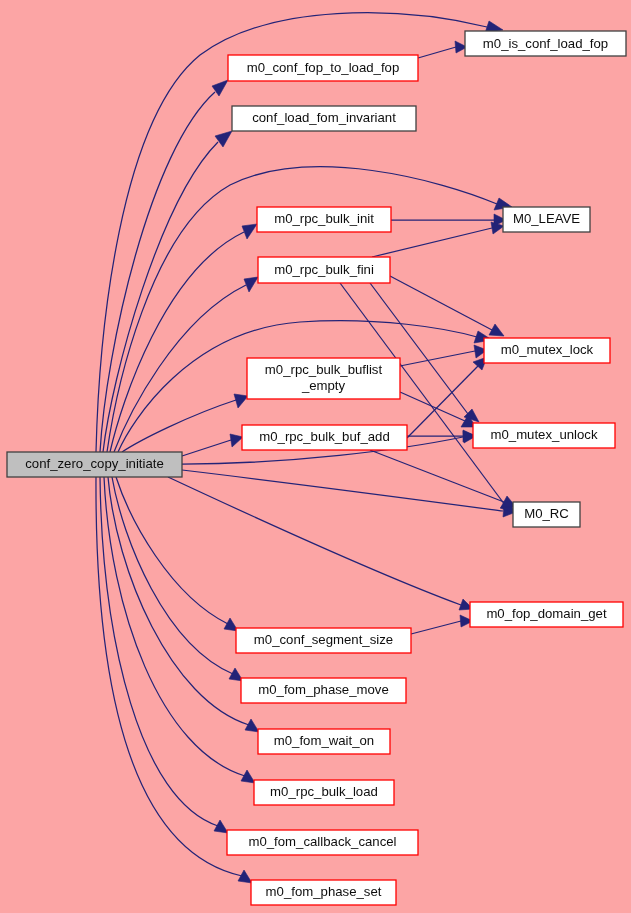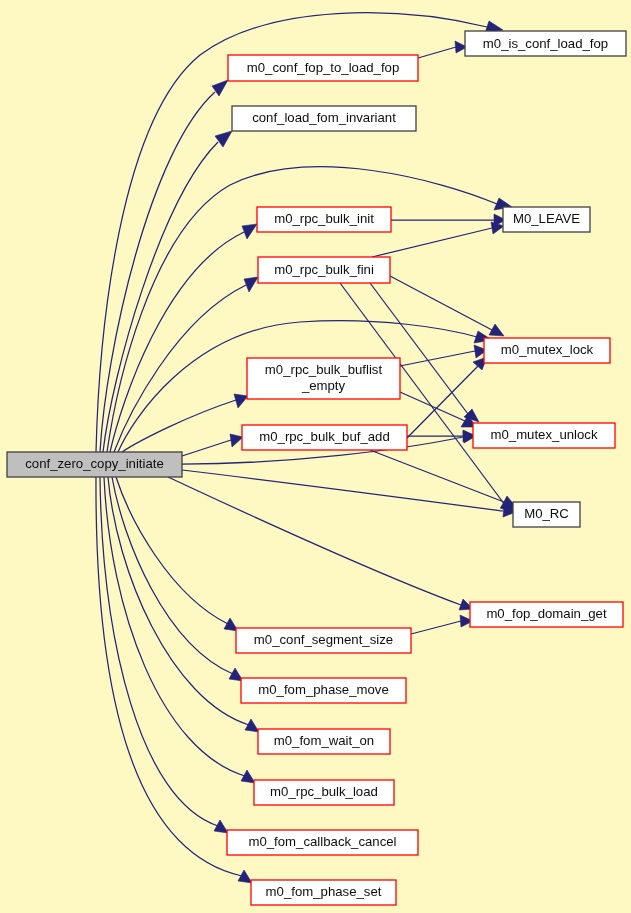--- a/index.html
+++ b/index.html
@@ -1,17 +1,17 @@
 <!DOCTYPE html>
 <html><head>
 <meta charset="utf-8">
 <style>
   html,body{margin:0;padding:0;background:#ffffff;}
   body{font-family:"Liberation Sans","DejaVu Sans",sans-serif;}
-  #graph-root{position:relative;width:631px;height:913px;background:#fef9c3;overflow:hidden;}
+  #graph-root{position:relative;width:631px;height:913px;background:#fca5a5;overflow:hidden;}
   svg#callgraph{position:absolute;left:0;top:0;width:631px;height:913px;display:block;}
   .node-label{font-family:"Liberation Sans","DejaVu Sans",sans-serif;font-size:13.2px;fill:#0d0d0d;text-anchor:middle;dominant-baseline:middle;}
   .edge{fill:none;stroke:#232377;stroke-width:1.25px;}
   .arrow{fill:#232377;stroke:#232377;stroke-width:0.6px;}
   .box-red{fill:#ffffff;stroke:#ff0000;stroke-width:1.3px;}
   .box-black{fill:#ffffff;stroke:#404040;stroke-width:1.3px;}
   .box-cur{fill:#bfbfbf;stroke:#404040;stroke-width:1.3px;}
 </style>
 </head>
 <body>

